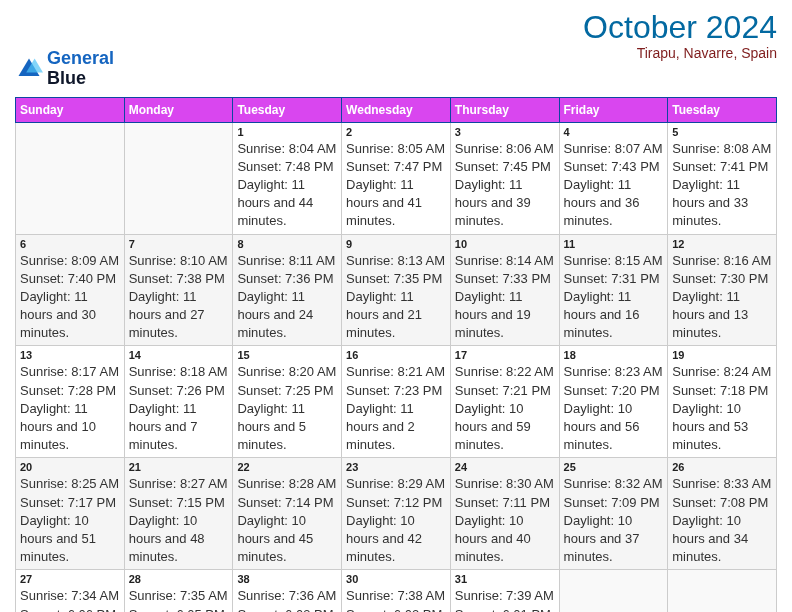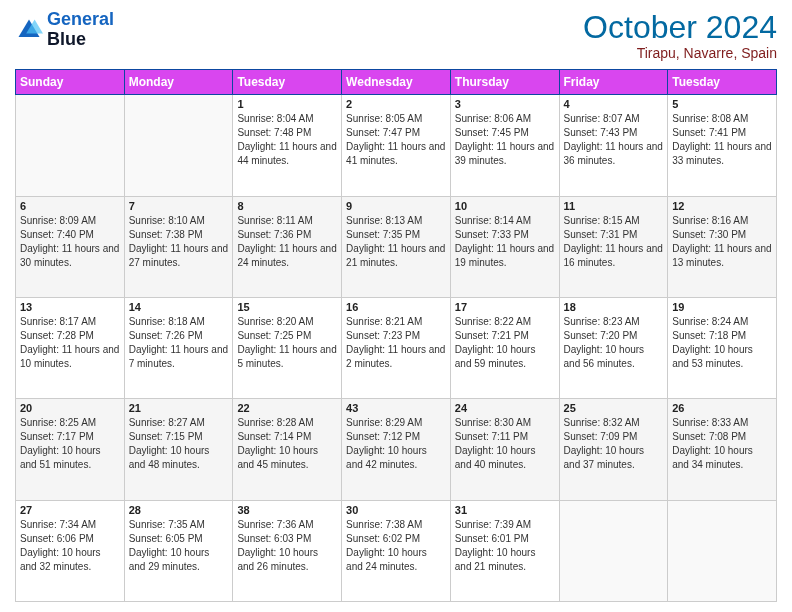--- a/index.html
+++ b/index.html
@@ -20,20 +20,21 @@
     .header {
       display: flex;
       justify-content: space-between;
       align-items: flex-start;
       margin-bottom: 8px;
     }
     .logo {
       display: flex;
       align-items: center;
       gap: 4px;
+      margin-top: 39px;
     }
     .logo-text {
       font-size: 18px;
       font-weight: bold;
       color: #333;
       line-height: 1.1;
     }
     .logo-text span {
       color: #1565c0;
     }
@@ -81,21 +82,21 @@
     .calendar tr:nth-child(even) td {
       background: #f5f5f5;
     }
     .day-num {
       font-size: 11px;
       font-weight: bold;
       margin-bottom: 2px;
       color: #222;
     }
     .day-info {
-      font-size: 10px;
+      font-size: 13px;
       color: #333;
       line-height: 1.4;
     }
     .empty-cell {
       background: #f9f9f9 !important;
     }
   </style>
 </head>
 <body>
 
@@ -267,21 +268,21 @@
 Sunset: 7:15 PM
 Daylight: 10 hours and 48 minutes.</div>
           </td>
           <td>
             <div class="day-num">22</div>
             <div class="day-info" style="white-space: pre-line;">Sunrise: 8:28 AM
 Sunset: 7:14 PM
 Daylight: 10 hours and 45 minutes.</div>
           </td>
           <td>
-            <div class="day-num">43</div>
+            <div class="day-num">23</div>
             <div class="day-info" style="white-space: pre-line;">Sunrise: 8:29 AM
 Sunset: 7:12 PM
 Daylight: 10 hours and 42 minutes.</div>
           </td>
           <td>
             <div class="day-num">24</div>
             <div class="day-info" style="white-space: pre-line;">Sunrise: 8:30 AM
 Sunset: 7:11 PM
 Daylight: 10 hours and 40 minutes.</div>
           </td>

